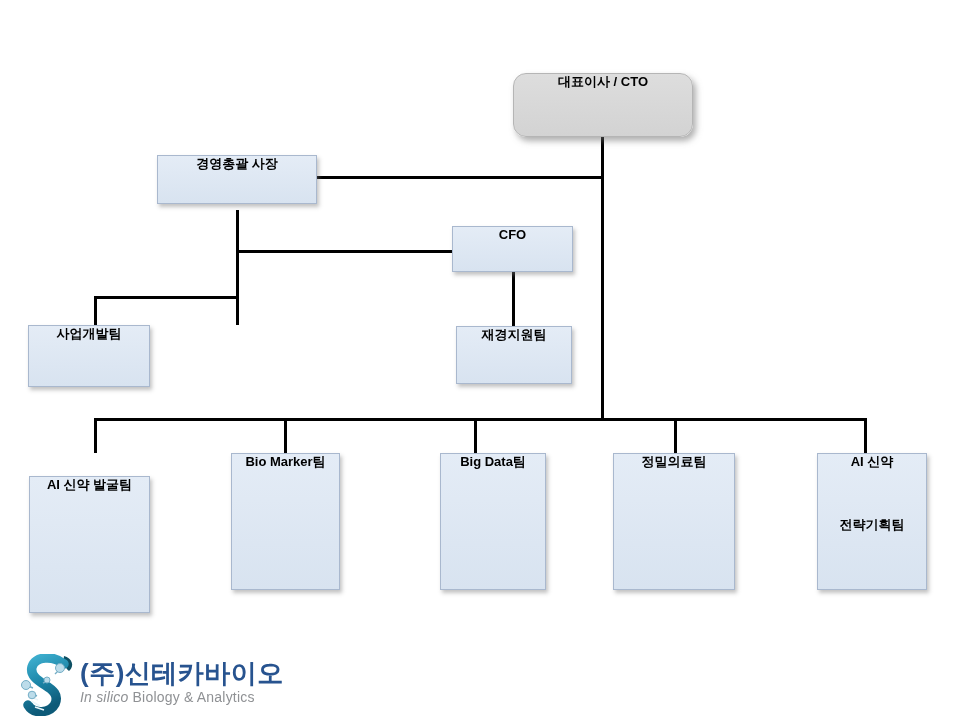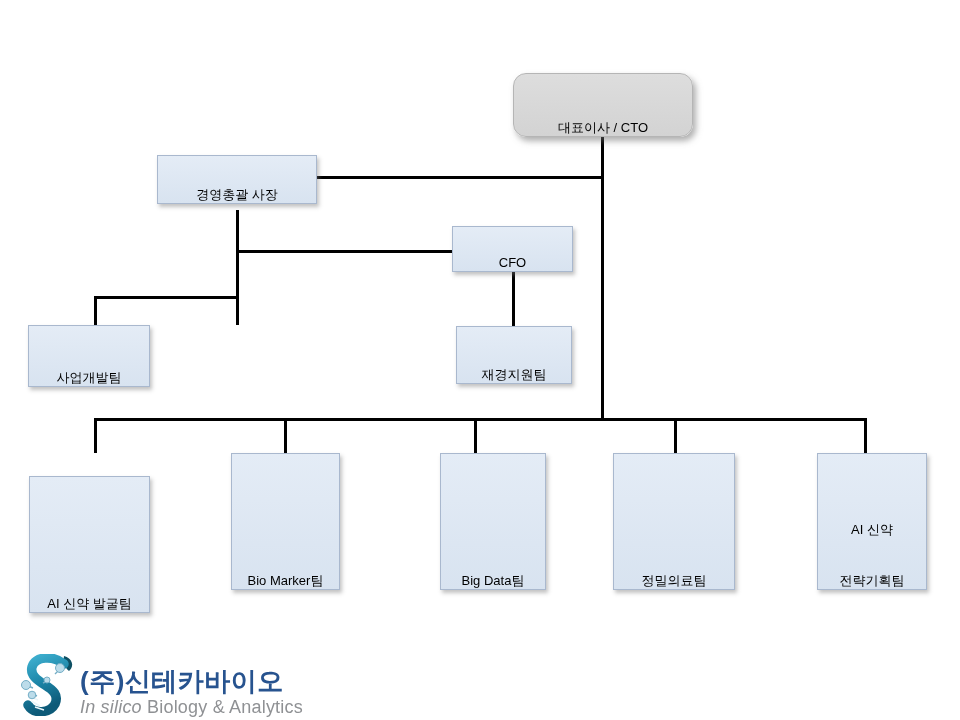--- a/index.html
+++ b/index.html
@@ -6,34 +6,34 @@
   .canvas{
     position:relative;width:960px;height:720px;background:#ffffff;overflow:hidden;
     font-family:"Liberation Sans",sans-serif;
   }
   .line{position:absolute;background:#000000;}
   .node{
     position:absolute;box-sizing:border-box;
     background:linear-gradient(180deg,#e4ecf6 0%,#d8e3f0 100%);
     border:1px solid #a9b8ce;
     box-shadow:2px 3px 4px rgba(120,120,120,0.45);
-    display:flex;flex-direction:column;align-items:center;justify-content:flex-end;
-    font-weight:normal;font-size:13px;color:#000;text-align:center;line-height:1.25;
+    display:flex;flex-direction:column;align-items:center;justify-content:flex-start;
+    font-weight:bold;font-size:13px;color:#000;text-align:center;line-height:1.25;
   }
   .node--root{
     background:linear-gradient(180deg,#dddddd 0%,#d3d3d3 100%);
     border:1px solid #b5b5b5;border-radius:13px;
     box-shadow:3px 4px 6px rgba(110,110,110,0.55);
   }
   .node--tall .gap-line{margin-top:35px;}
   .logo{position:absolute;left:18px;top:654px;display:flex;align-items:flex-start;}
   .logo-icon{width:58px;height:62px;}
-  .logo-text{margin-left:4px;margin-top:14px;}
+  .logo-text{margin-left:4px;margin-top:6px;}
   .logo-title{font-size:26px;font-weight:bold;color:#27538f;letter-spacing:0.5px;line-height:1.05;}
-  .logo-tagline{font-size:18px;color:#8f9194;margin-top:2px;letter-spacing:0.2px;}
+  .logo-tagline{font-size:14px;color:#8f9194;margin-top:2px;letter-spacing:0.2px;}
   .logo-tagline .it{font-style:italic;}
 </style>
 </head>
 <body>
 
 <div class="canvas">
 
   <div class="line" style="left:601px;top:137px;width:3px;height:283px;"></div>
   <div class="line" style="left:317px;top:176px;width:287px;height:3px;"></div>
   <div class="line" style="left:236px;top:210px;width:3px;height:115px;"></div>
@@ -78,21 +78,21 @@
   </div>
 
   <div class="node" style="left:440px;top:453px;width:106px;height:137px;">
     <span>Big Data팀</span>
   </div>
 
   <div class="node" style="left:613px;top:453px;width:122px;height:137px;">
     <span>정밀의료팀</span>
   </div>
 
-  <div class="node node--tall" style="left:817px;top:453px;width:110px;height:137px;">
+  <div class="node node--tall" style="left:817px;top:453px;width:110px;height:137px;gap:12px;">
     <span>AI 신약</span>
     <span class="gap-line">전략기획팀</span>
   </div>
 
   <div class="logo">
     <svg class="logo-icon" viewBox="0 0 56 62" xmlns="http://www.w3.org/2000/svg">
       <defs>
         <linearGradient id="tealGrad" x1="0" y1="0" x2="0.3" y2="1">
           <stop offset="0" stop-color="#3fb0d0"></stop>
           <stop offset="0.5" stop-color="#1d86a8"></stop>

